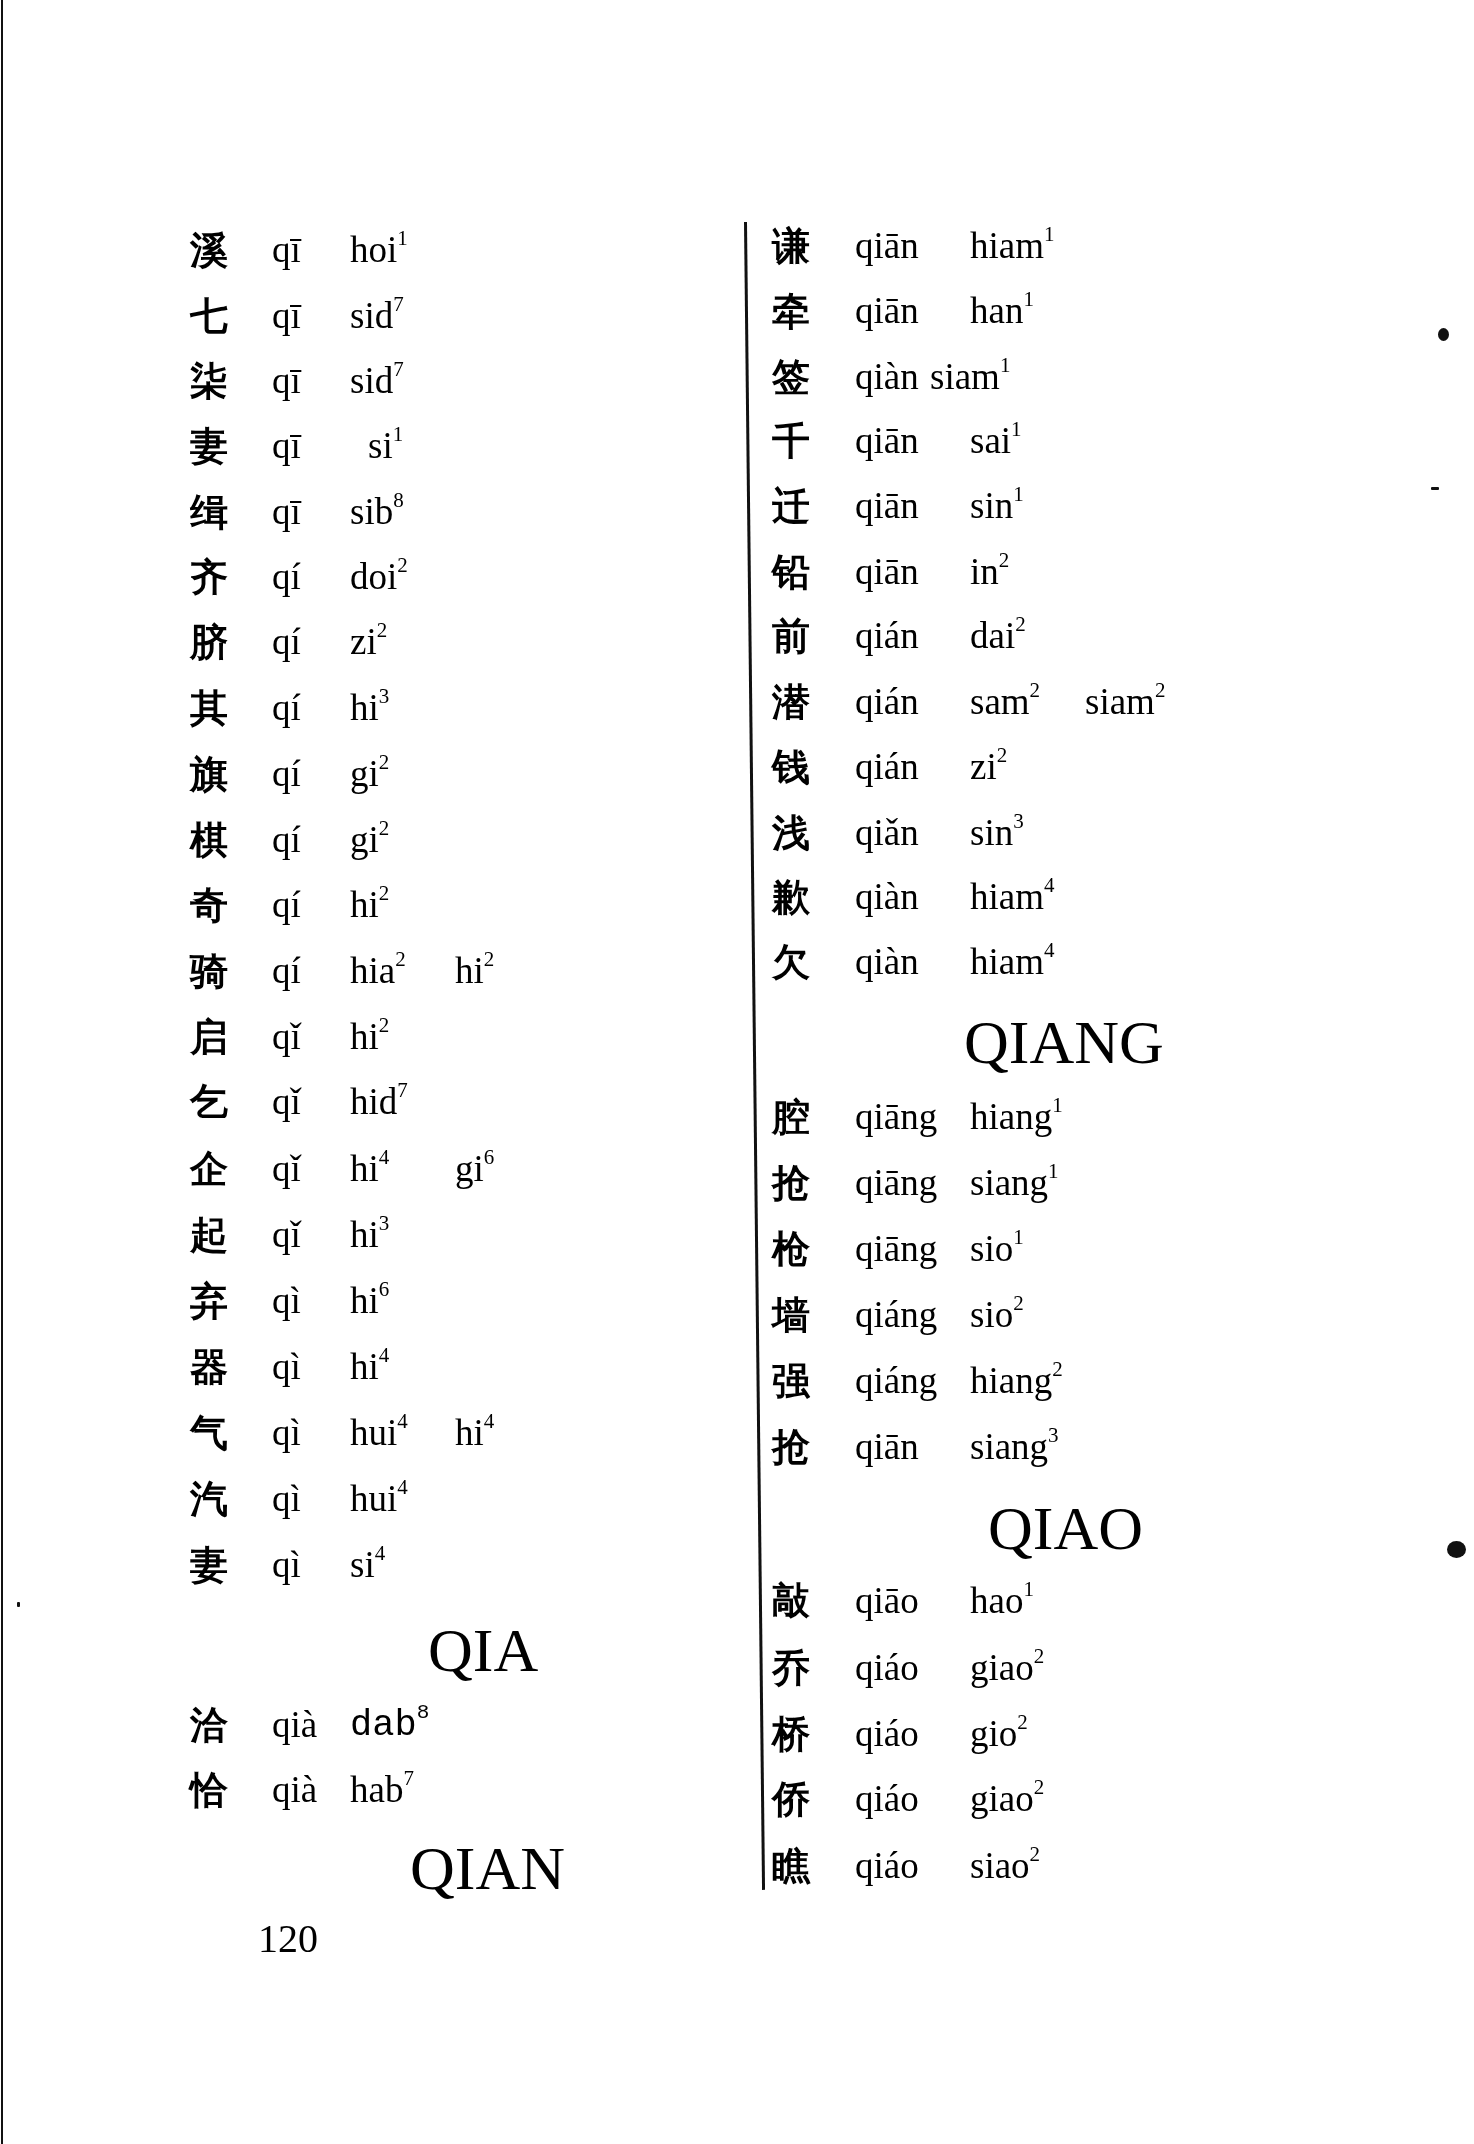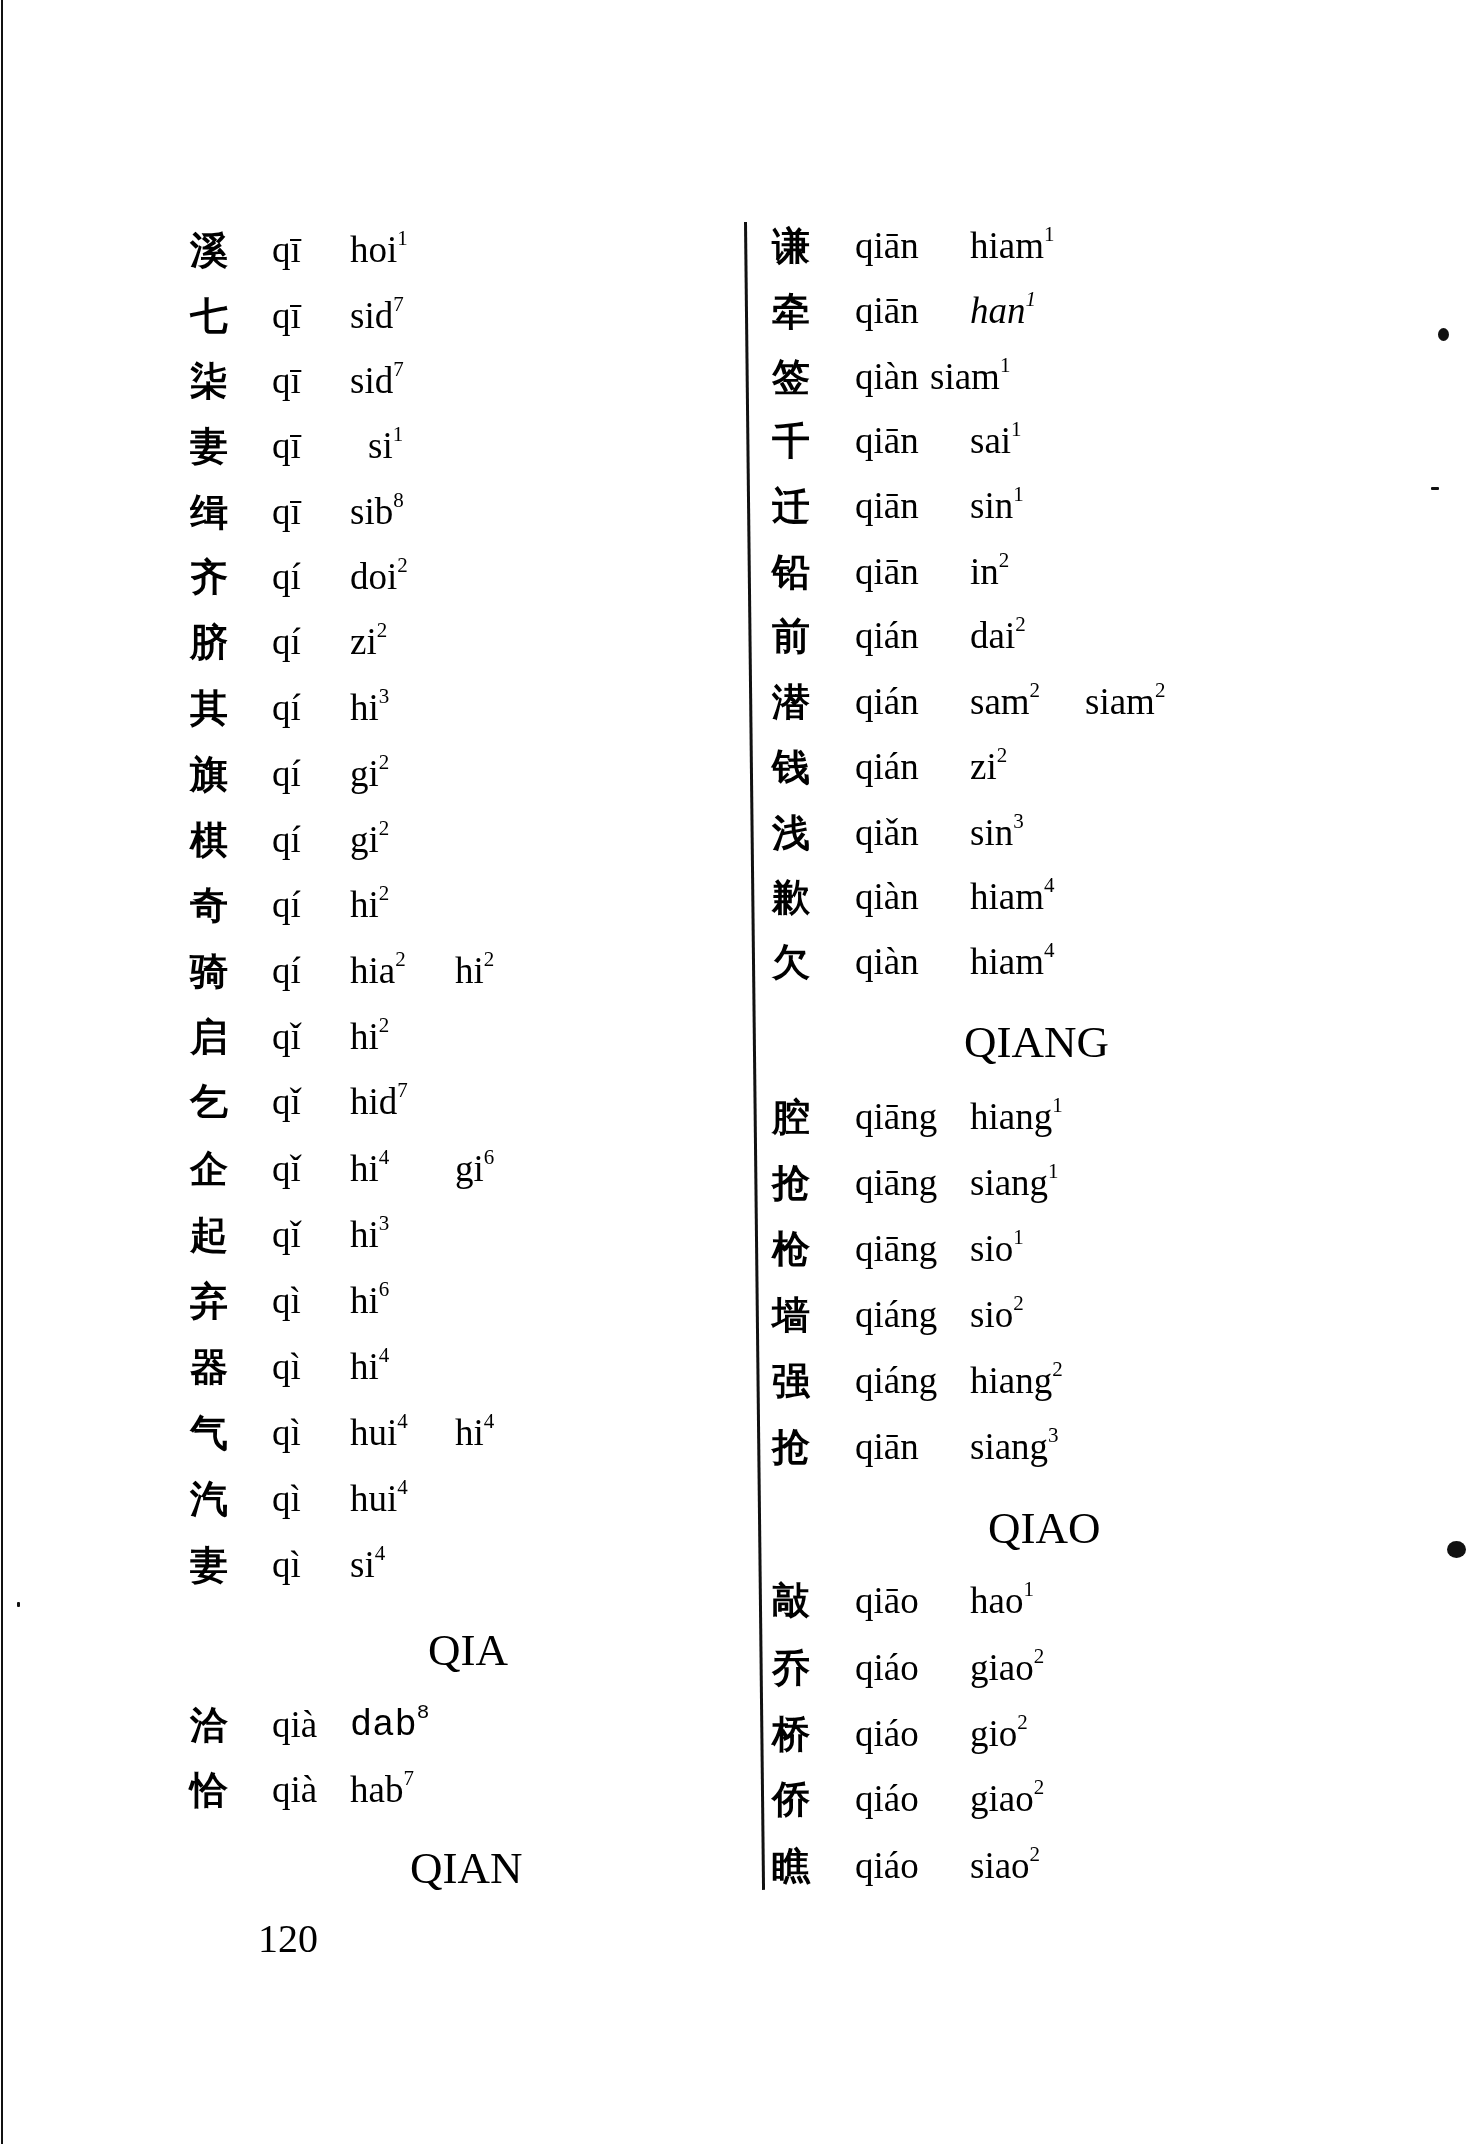--- a/index.html
+++ b/index.html
@@ -8,21 +8,21 @@
   .edge-line { position: absolute; left: 1px; top: 0; width: 2px; height: 2144px; background: #111; }
   .divider { position: absolute; left: 744px; top: 222px; width: 3px; height: 1668px; background: #111;
              transform-origin: top left; transform: rotate(-0.62deg); }
   .row { position: absolute; height: 56px; line-height: 56px; white-space: nowrap; }
   .row span { position: absolute; top: 0; }
   .hz { font-family: "DejaVu Sans", sans-serif; font-size: 38px; font-weight: bold; }
   .py { font-size: 37px; }
   .dl { font-size: 37px; }
   .dl sup, .dl2 sup { font-size: 21px; position: relative; top: -4px; vertical-align: super; line-height: 0; }
   .dl2 { font-size: 37px; }
-  .heading { position: absolute; font-size: 45px; line-height: 64px; font-family: "Liberation Serif", serif; }
+  .heading { position: absolute; font-size: 62px; line-height: 64px; font-family: "Liberation Serif", serif; }
   .page-number { position: absolute; left: 258px; top: 1915px; font-size: 40px; line-height: 48px; }
   .speck { position: absolute; background: #111; border-radius: 50%; }
 </style>
 </head>
 <body>
 
 <div class="edge-line"></div>
 <div class="divider"></div>
 
 <div id="left-column">
@@ -149,21 +149,21 @@
   </div>
 <div id="right-column">
     <div class="row" style="left: 0px; top: 218px;">
       <span class="hz" style="left: 772px;">谦</span>
       <span class="py" style="left: 855px;">qiān</span>
       <span class="dl" style="left: 970px;"><span style="position: static;">hiam</span><sup>1</sup></span>
     </div>
     <div class="row" style="left: 0px; top: 283px;">
       <span class="hz" style="left: 772px;">牵</span>
       <span class="py" style="left: 855px;">qiān</span>
-      <span class="dl" style="left: 970px; font-style: italic;"><span style="position: static;">han</span><sup>1</sup></span>
+      <span class="dl" style="left: 970px;"><span style="position: static;">han</span><sup>1</sup></span>
     </div>
     <div class="row" style="left: 0px; top: 349px;">
       <span class="hz" style="left: 772px;">签</span>
       <span class="py" style="left: 855px;">qiàn</span>
       <span class="dl" style="left: 930px; text-align: right;"><span style="position: static;">siam</span><sup>1</sup></span>
     </div>
     <div class="row" style="left: 0px; top: 413px;">
       <span class="hz" style="left: 772px;">千</span>
       <span class="py" style="left: 855px;">qiān</span>
       <span class="dl" style="left: 970px;"><span style="position: static;">sai</span><sup>1</sup></span>

